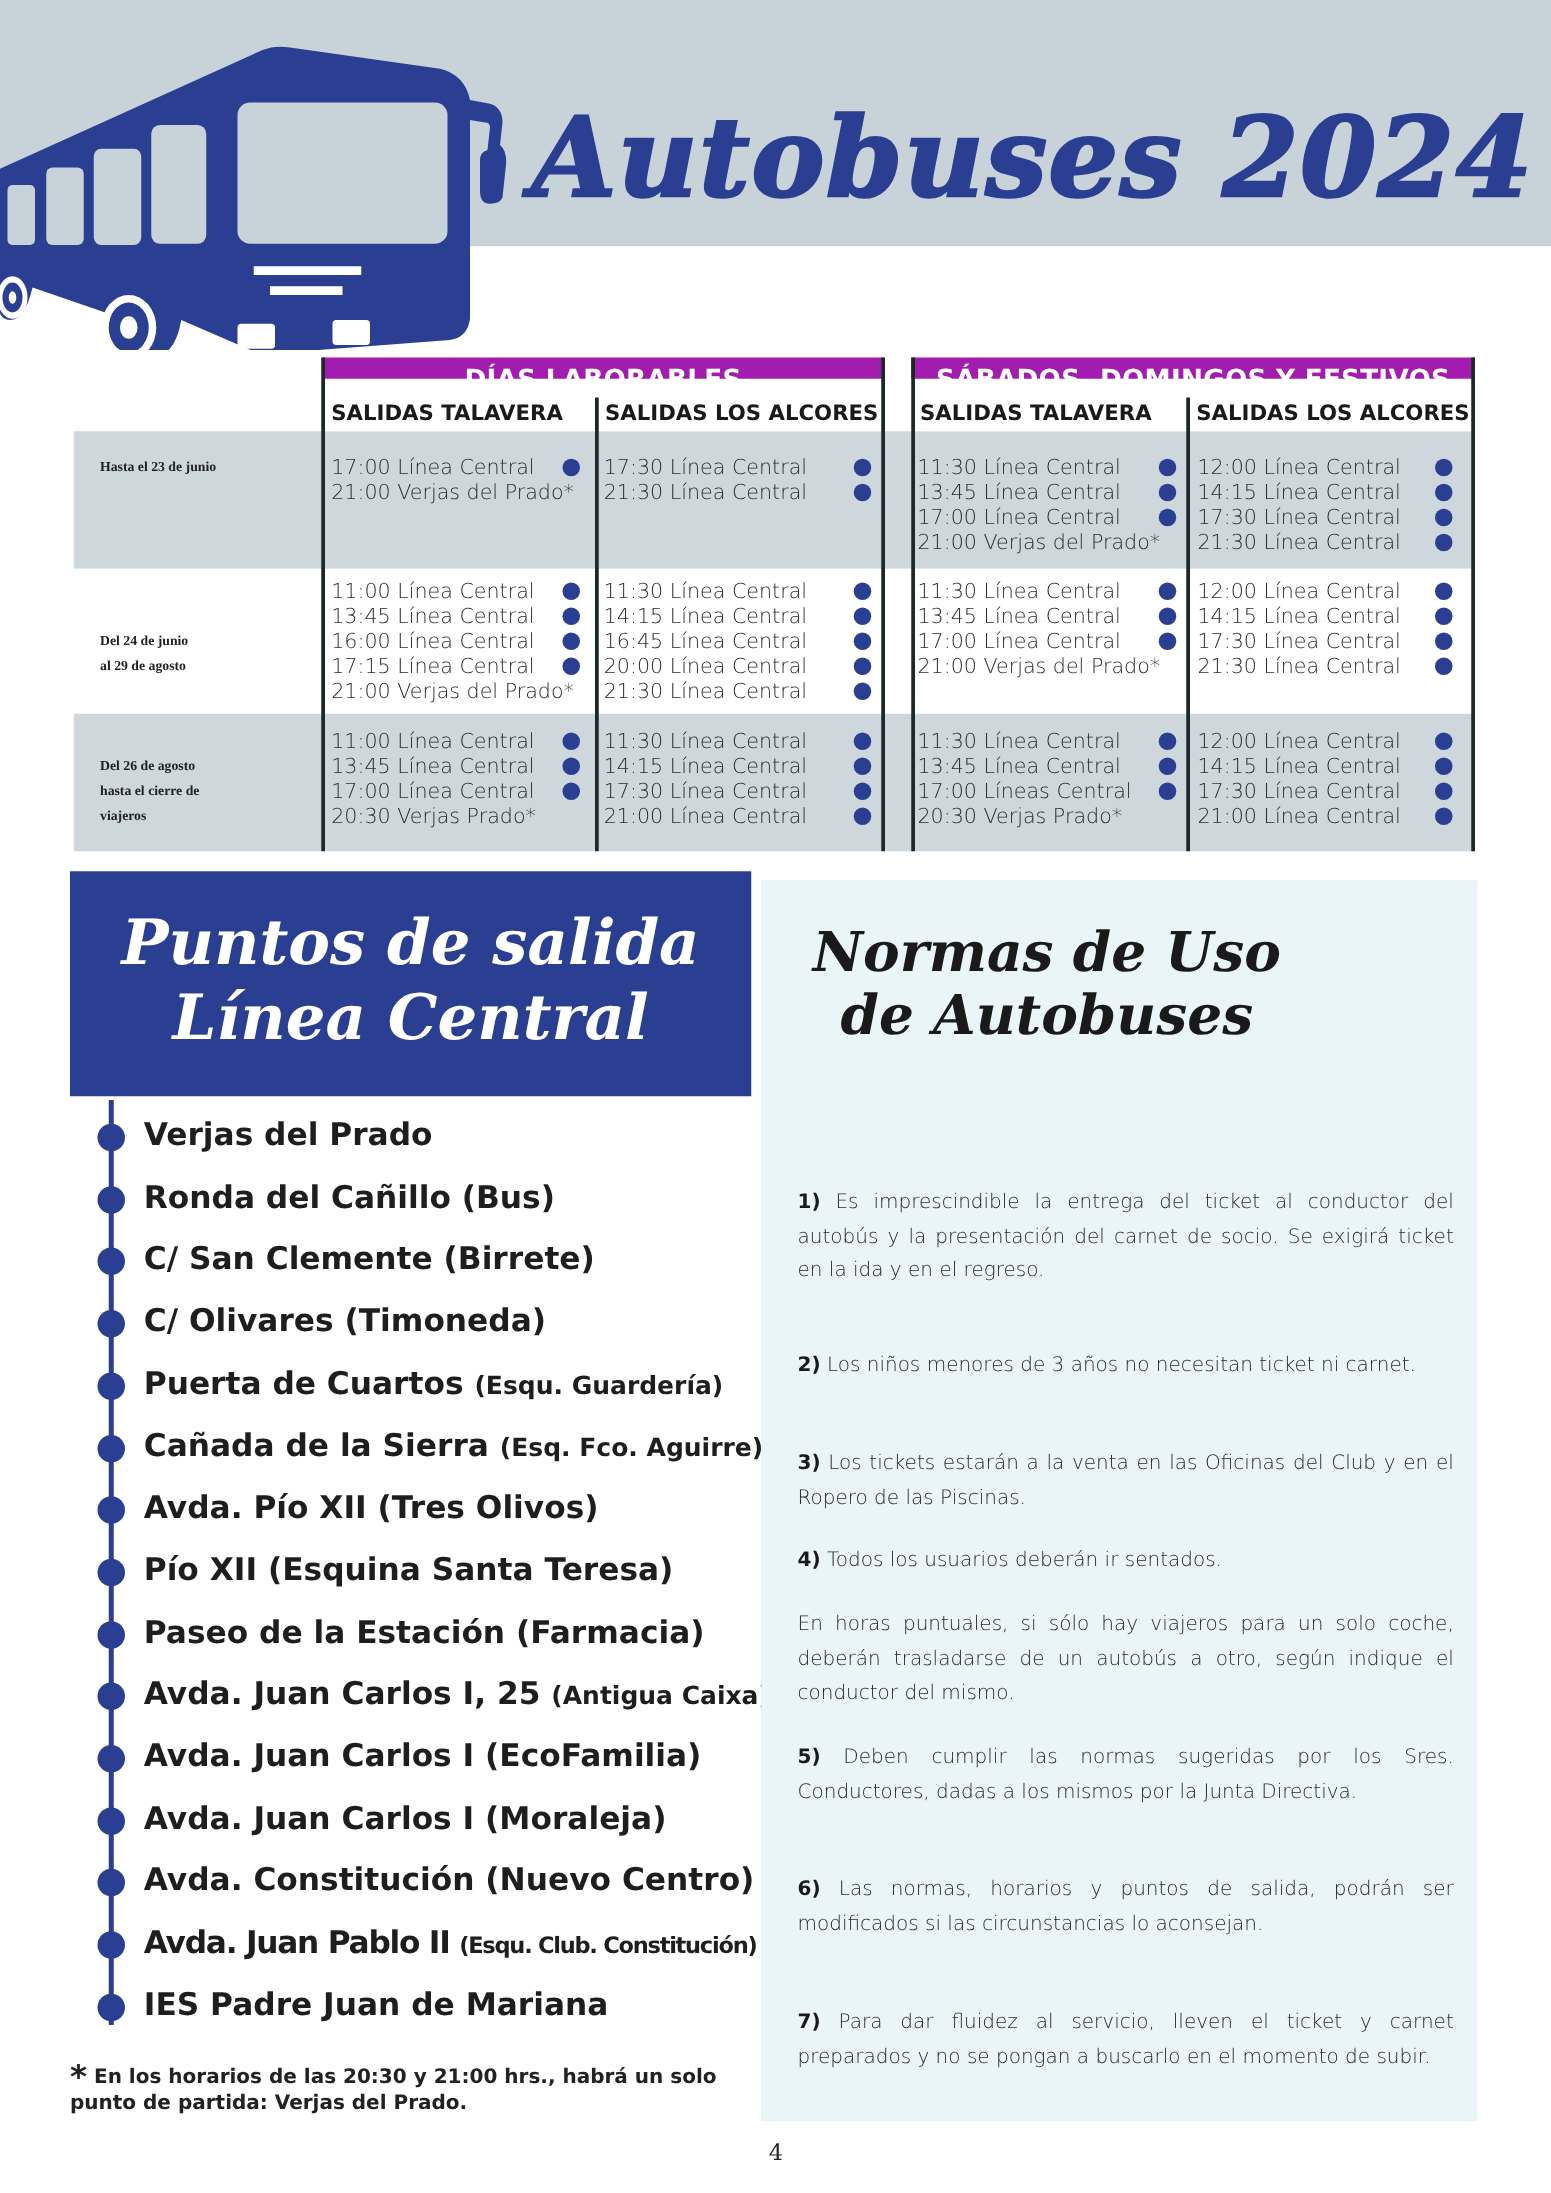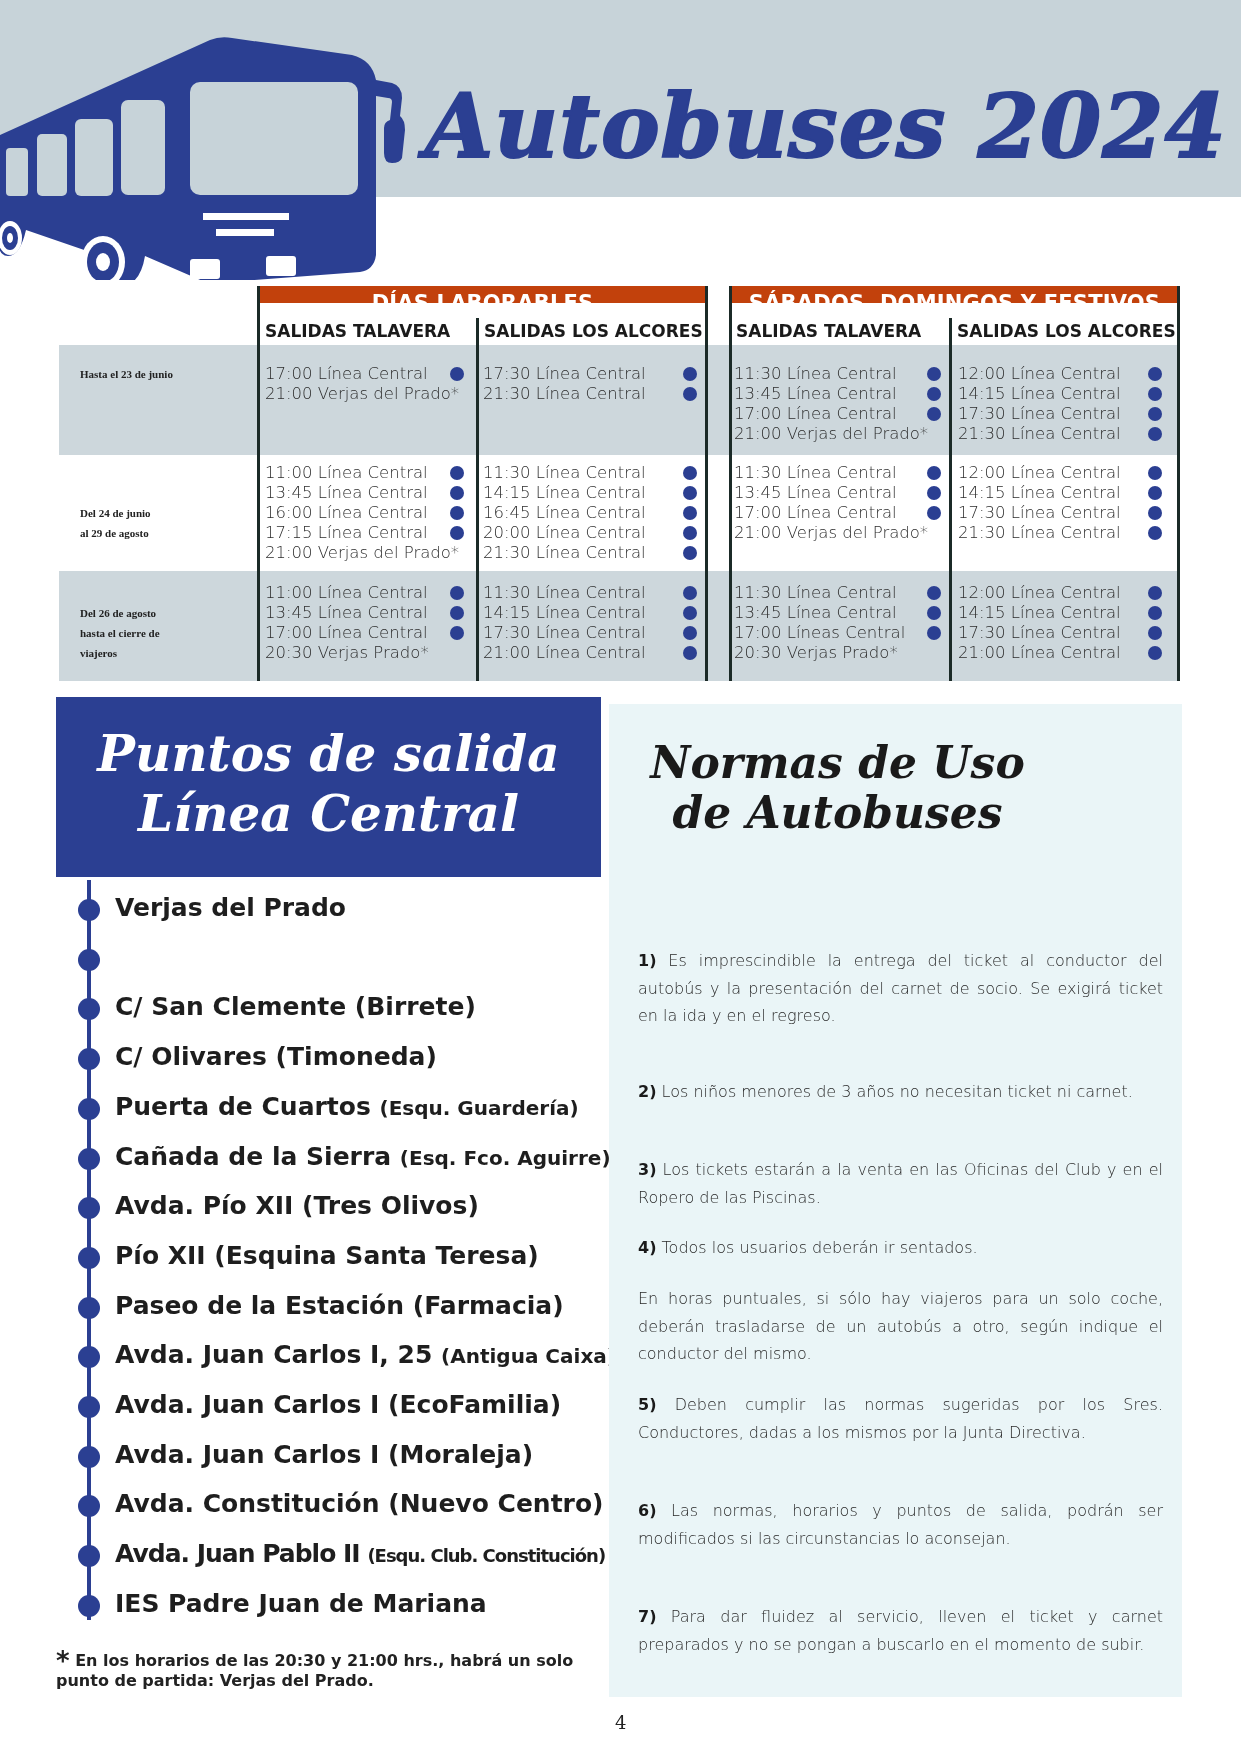--- a/index.html
+++ b/index.html
@@ -6,21 +6,21 @@
   html, body { width: 1241px; height: 1754px; background: #ffffff; overflow: hidden; }
   body { position: relative; font-family: "DejaVu Sans", sans-serif; color: #1e1e1e; }
 
   
   .header-band { position: absolute; left: 0; top: 0; width: 1241px; height: 197px; background: #c7d3d9; }
   .bus-logo { position: absolute; left: 0; top: 30px; width: 410px; height: 250px; }
   .main-title { position: absolute; left: 425px; top: 82px; font-family: "DejaVu Serif", serif; font-weight: 900; font-style: italic; font-size: 88px; letter-spacing: 1px; color: #2b3f92; line-height: 1; transform: scaleY(1.0); -webkit-text-stroke: 2px #2b3f92; }
   .row-band { position: absolute; left: 59px; width: 1121px; }
   .band-gray { background: #cdd7dc; }
   .band-white { background: #ffffff; }
-  .group-header { position: absolute; top: 286px; height: 17px; background: #c2410c; color: #fff; font-weight: bold; font-size: 21px; text-align: center; line-height: 34px; letter-spacing: 0.2px; }
+  .group-header { position: absolute; top: 286px; height: 17px; background: #a21caf; color: #fff; font-weight: bold; font-size: 21px; text-align: center; line-height: 34px; letter-spacing: 0.2px; }
   .sub-header { position: absolute; top: 318px; height: 27px; font-weight: bold; font-size: 17px; line-height: 27px; padding-left: 7px; color: #1a1a1a; background: #fff; white-space: nowrap; }
   .vline { position: absolute; width: 3px; background: #1b2a27; }
   .period-label { position: absolute; left: 80px; font-size: 11px; font-weight: bold; color: #222; line-height: 20px; font-family: Liberation Serif, serif; }
   .cell { position: absolute; font-size: 16.5px; color: #2c2c2c; line-height: 20px; font-weight: 300; }
   .cell .line { height: 20px; position: relative; white-space: nowrap; }
   .dot { position: absolute; width: 14px; height: 14px; border-radius: 50%; background: #2b3f92; top: 3px; }
 
   
   .puntos-header { position: absolute; left: 56px; top: 697px; width: 545px; height: 180px; background: #2b3f92; color: #fff; text-align: center; font-family: "DejaVu Serif", serif; font-weight: 900; font-style: italic; font-size: 50px; line-height: 60px; padding-top: 27px; }
   .route-line { position: absolute; left: 87px; top: 880px; width: 4px; height: 740px; background: #2b3f92; }
@@ -176,20 +176,21 @@
   <div>Línea Central</div>
 </div>
 <div class="route-line"></div>
 <div id="stops">
     <div class="stop" style="top: 890px;">
       <span class="stop-dot"></span>
       <span class="stop-name"><span>Verjas del Prado</span></span>
     </div>
     <div class="stop" style="top: 939.7px;">
       <span class="stop-dot"></span>
+      <span class="stop-name"><span>Ronda del Cañillo (Bus)</span></span>
     </div>
     <div class="stop" style="top: 989.4px;">
       <span class="stop-dot"></span>
       <span class="stop-name"><span>C/ San Clemente (Birrete)</span></span>
     </div>
     <div class="stop" style="top: 1039.1px;">
       <span class="stop-dot"></span>
       <span class="stop-name"><span>C/ Olivares (Timoneda)</span></span>
     </div>
     <div class="stop" style="top: 1088.8px;">

